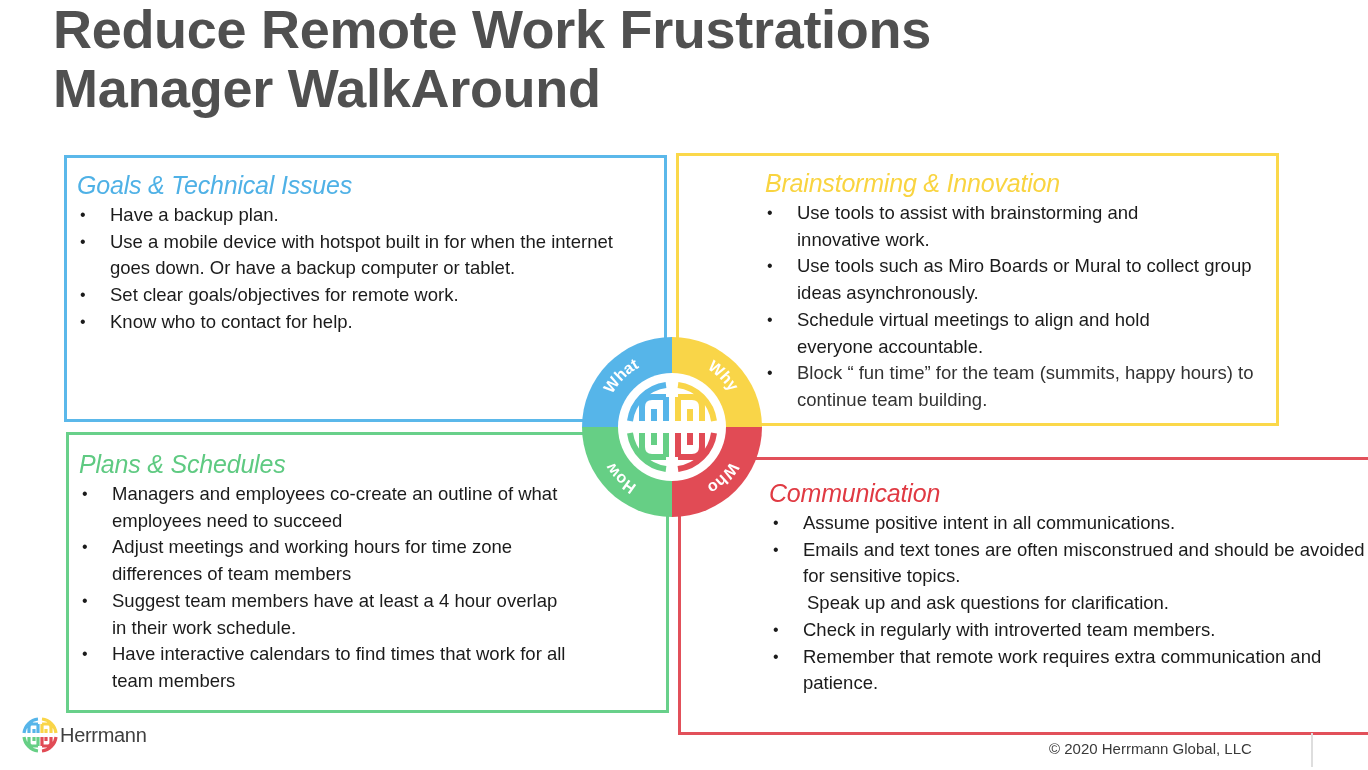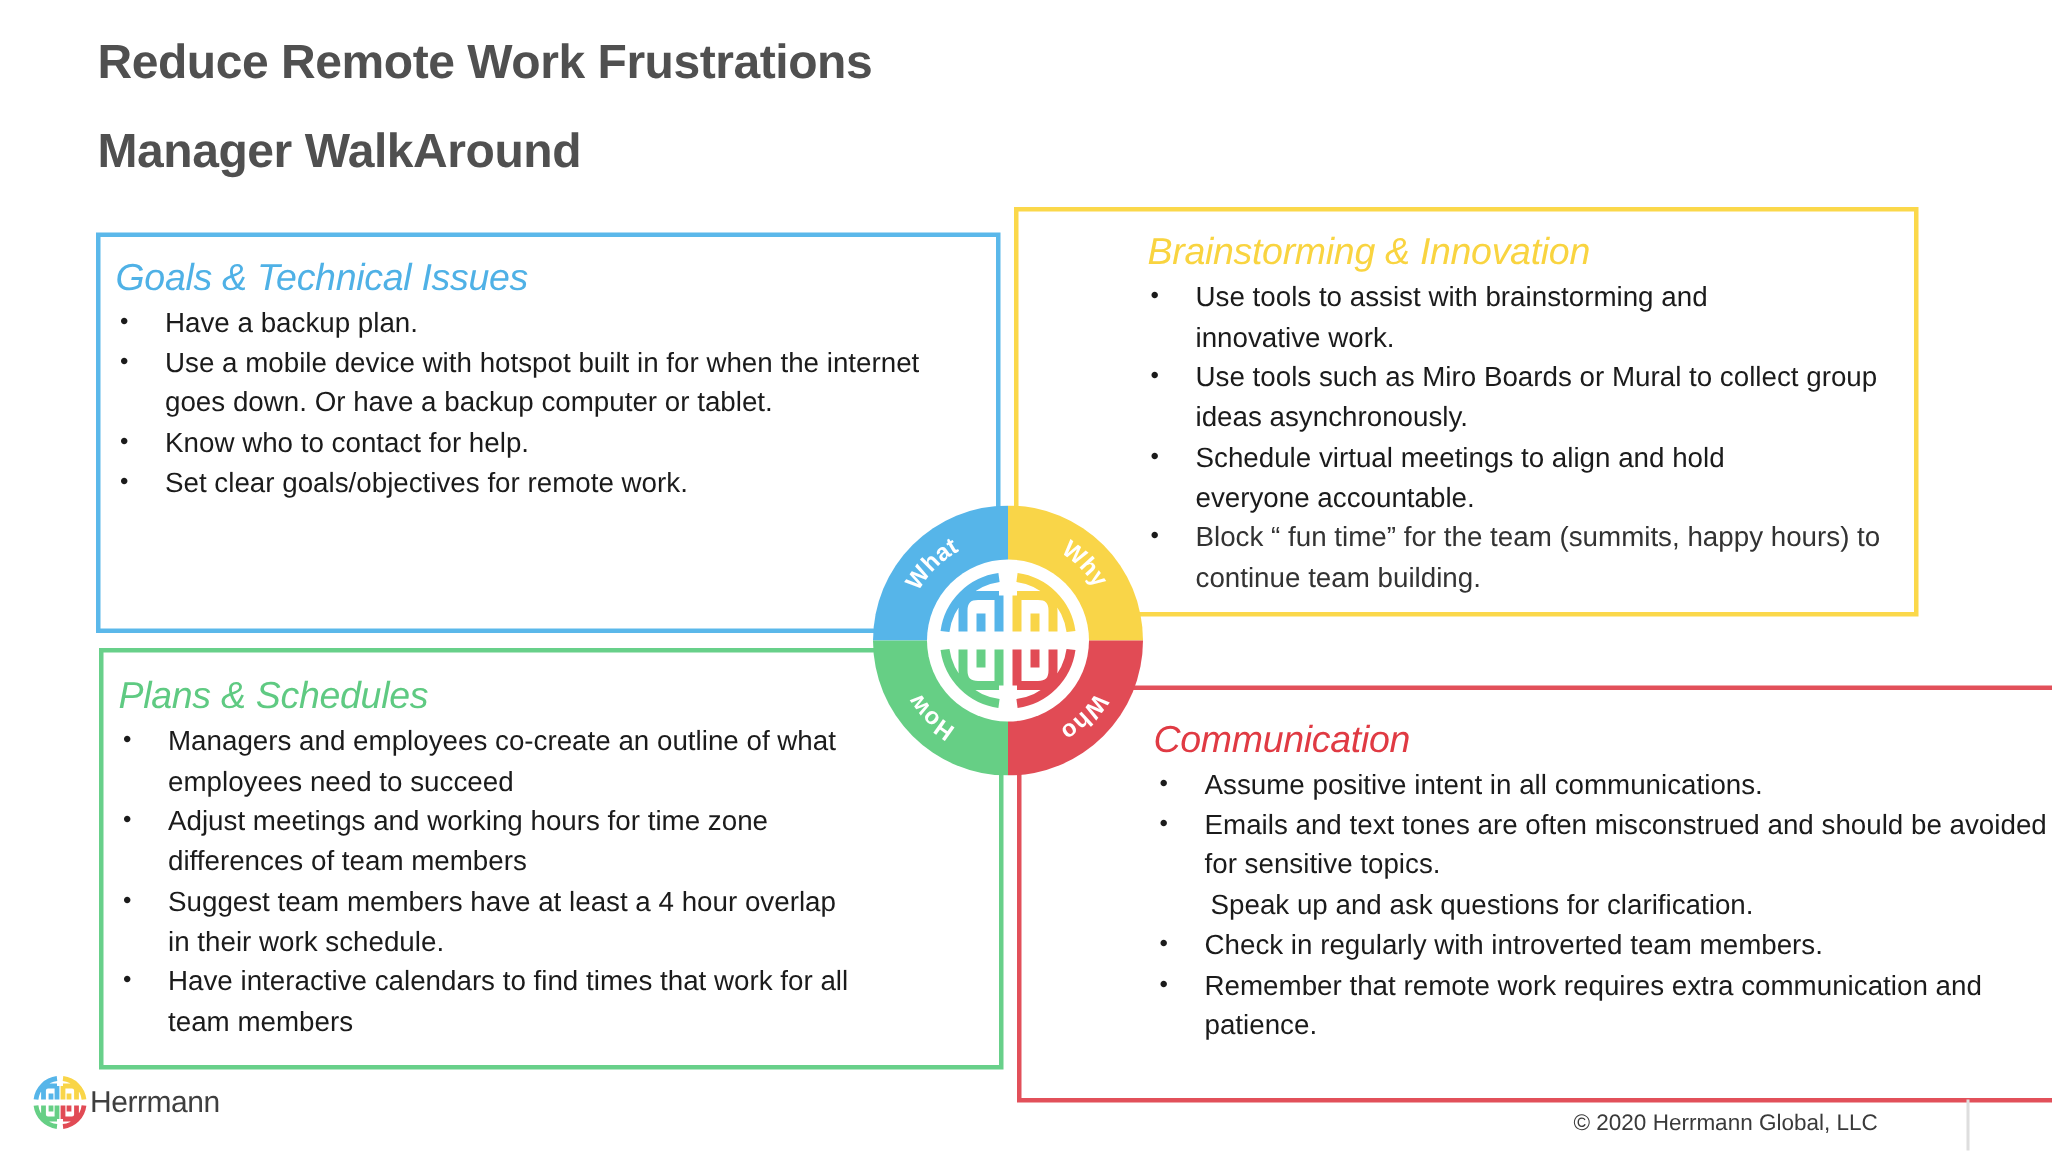--- a/index.html
+++ b/index.html
@@ -3,21 +3,21 @@
 <meta charset="utf-8">
 <style>
   html, body { margin:0; padding:0; }
   body {
     width:1368px; height:770px; position:relative; overflow:hidden;
     background:#ffffff;
     font-family:"Liberation Sans", "DejaVu Sans", sans-serif;
   }
   .title {
     position:absolute; left:53px; font-weight:bold; color:#505050;
-    font-size:32px; letter-spacing:-0.3px; line-height:46px; margin:12px;
+    font-size:54px; letter-spacing:-0.3px; line-height:46px; margin:0;
   }
   .title.l1 { top:6px; }
   .title.l2 { top:65px; }
 
   .box {
     position:absolute; box-sizing:border-box; border:3px solid; background:#fff;
   }
   .box h2 {
     margin:0; font-weight:normal; font-size:25px; line-height:30px; letter-spacing:-0.2px;font-style:italic;
   }
@@ -28,21 +28,21 @@
     position:relative; padding-left:30px; font-size:18.5px; line-height:26.7px; color:#1b1b1b;
   }
   .box li::before {
     content:"\2022"; position:absolute; left:0; top:0; font-size:16px; color:#1b1b1b;
   }
 
   #box-goals { left:64px; top:155px; width:603px; height:267px; border-color:#5bb8ea; padding:12px 0 0 10px; }
   #box-goals h2 { color:#4fb1e6; }
   #box-goals ul { margin-left:3px; }
 
-  #box-brain { left:676px; top:138px; width:603px; height:273px; border-color:#fbd84a; padding:12px 0 0 86px; }
+  #box-brain { left:676px; top:153px; width:603px; height:273px; border-color:#fbd84a; padding:12px 0 0 86px; }
   #box-brain h2 { color:#f9d440; }
   #box-brain ul { margin-left:2px; }
 
   #box-plans { left:66px; top:432px; width:603px; height:281px; border-color:#68d08a; padding:14px 0 0 10px; }
   #box-plans h2 { color:#5fca82; }
   #box-plans ul { margin-left:3px; }
 
   #box-comm { left:678px; top:457px; width:724px; height:278px; border-color:#e2505a; padding:18px 0 0 88px; }
   #box-comm h2 { color:#e03a43; }
   #box-comm ul { margin-left:4px; }
@@ -69,22 +69,22 @@
 <body>
 
 <h1 class="title l1">Reduce Remote Work Frustrations</h1>
 <h1 class="title l2">Manager WalkAround</h1>
 
 <section class="box" id="box-goals">
   <h2>Goals &amp; Technical Issues</h2>
   <ul>
     <li>Have a backup plan.</li>
     <li style="padding-right:30px;"> Use a mobile device with hotspot built in for when the internet goes down. Or have a  backup computer or tablet.</li>
+    <li>Set clear goals/objectives for remote work.</li>
     <li>Know who to contact for help.</li>
-    <li>Set clear goals/objectives for remote work.</li>
   </ul>
 </section>
 
 <section class="box" id="box-brain">
   <h2>Brainstorming &amp; Innovation</h2>
   <ul style="padding-right:12px;">
     <li style="padding-right:60px;">Use tools to assist with brainstorming and innovative work.</li>
     <li>Use tools such as Miro Boards or Mural to collect group ideas asynchronously.</li>
     <li style="padding-right:50px;">Schedule virtual meetings to align and hold everyone accountable.</li>
     <li style="color:#333;">Block “ fun time” for the team (summits, happy hours) to continue team building.</li>

